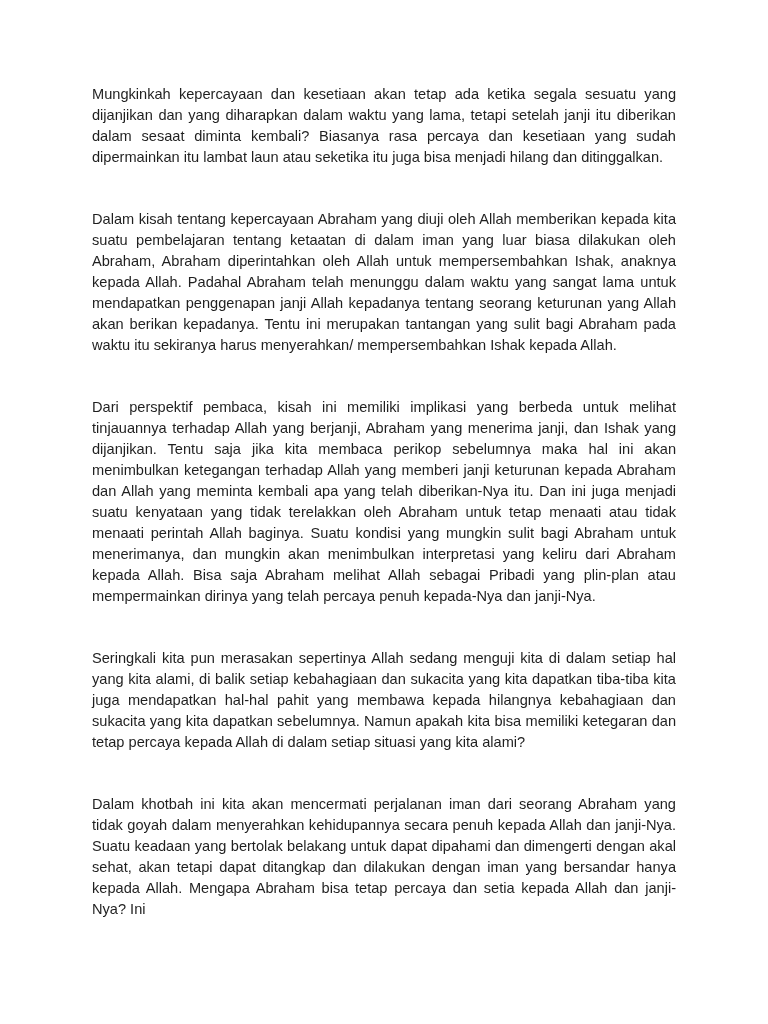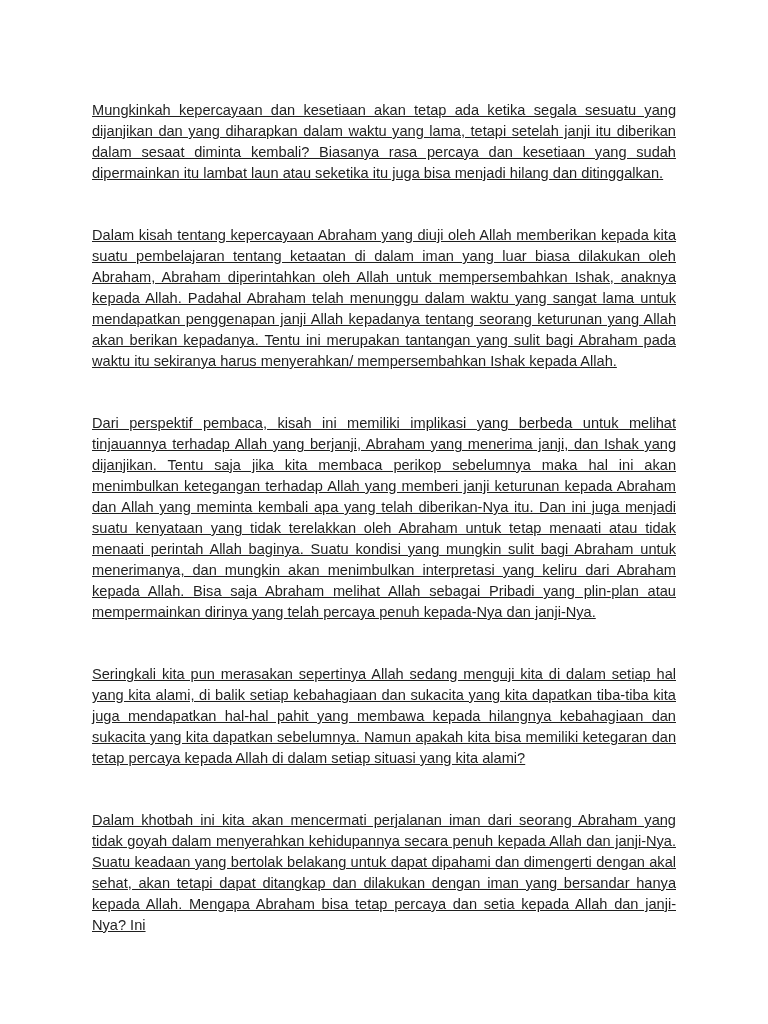--- a/index.html
+++ b/index.html
@@ -20,23 +20,22 @@
     top: 84px;
     width: 584px;
     font-family: "Liberation Sans", sans-serif;
     font-size: 14.6px;
     line-height: 21px;
     color: #1f1f1f;
     text-align: justify;
     text-justify: inter-word;
   }
   .text-block p {
-    margin: 16px 0 41px 0;
+    margin: 0 0 41px 0;
     padding: 0;
-    text-decoration: underline;
   }
   .text-block p:last-child {
     margin-bottom: 0;
   }
 </style>
 </head>
 <body>
 
 <div class="page">
   <div class="text-block">

